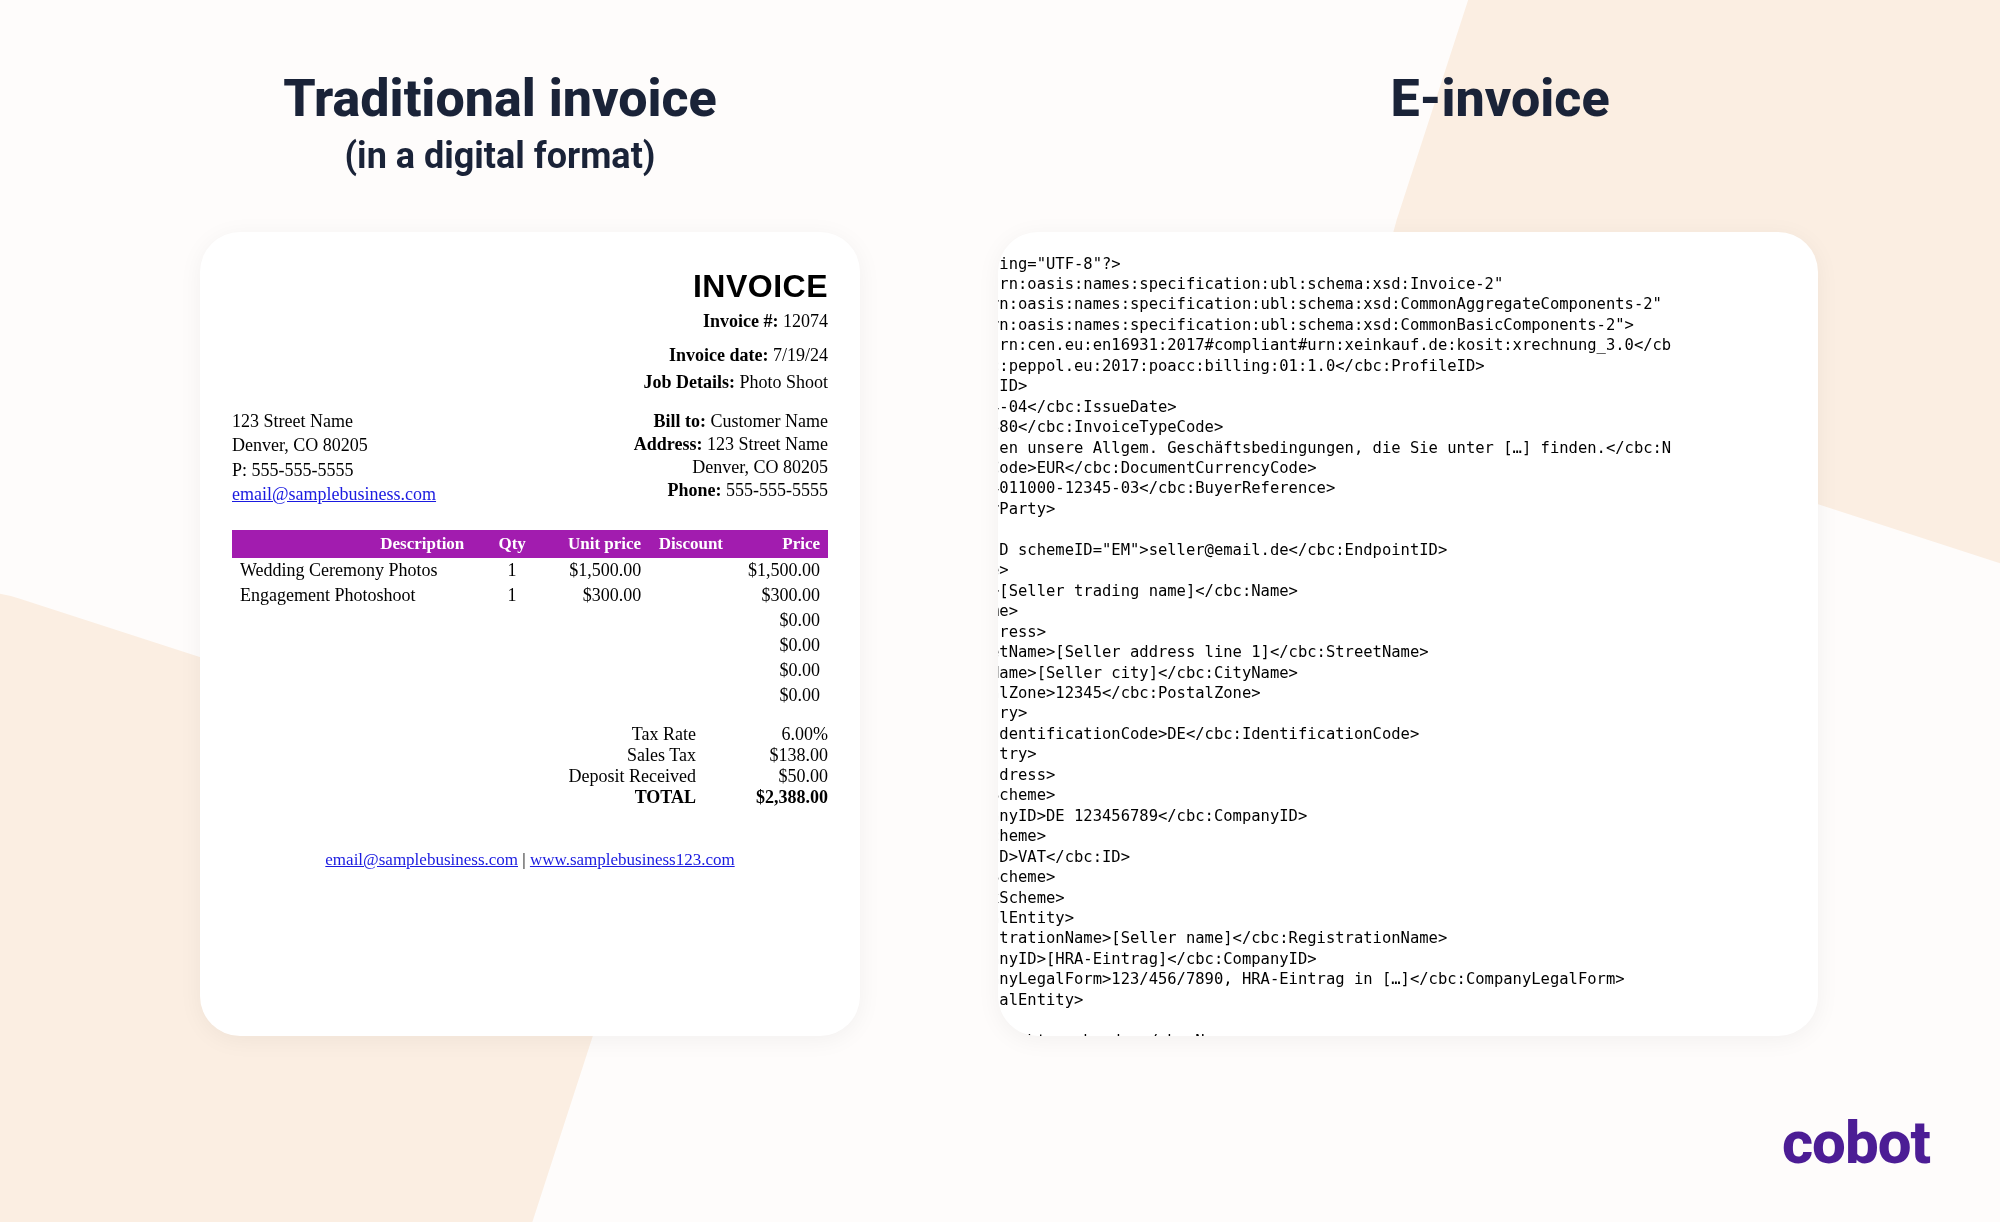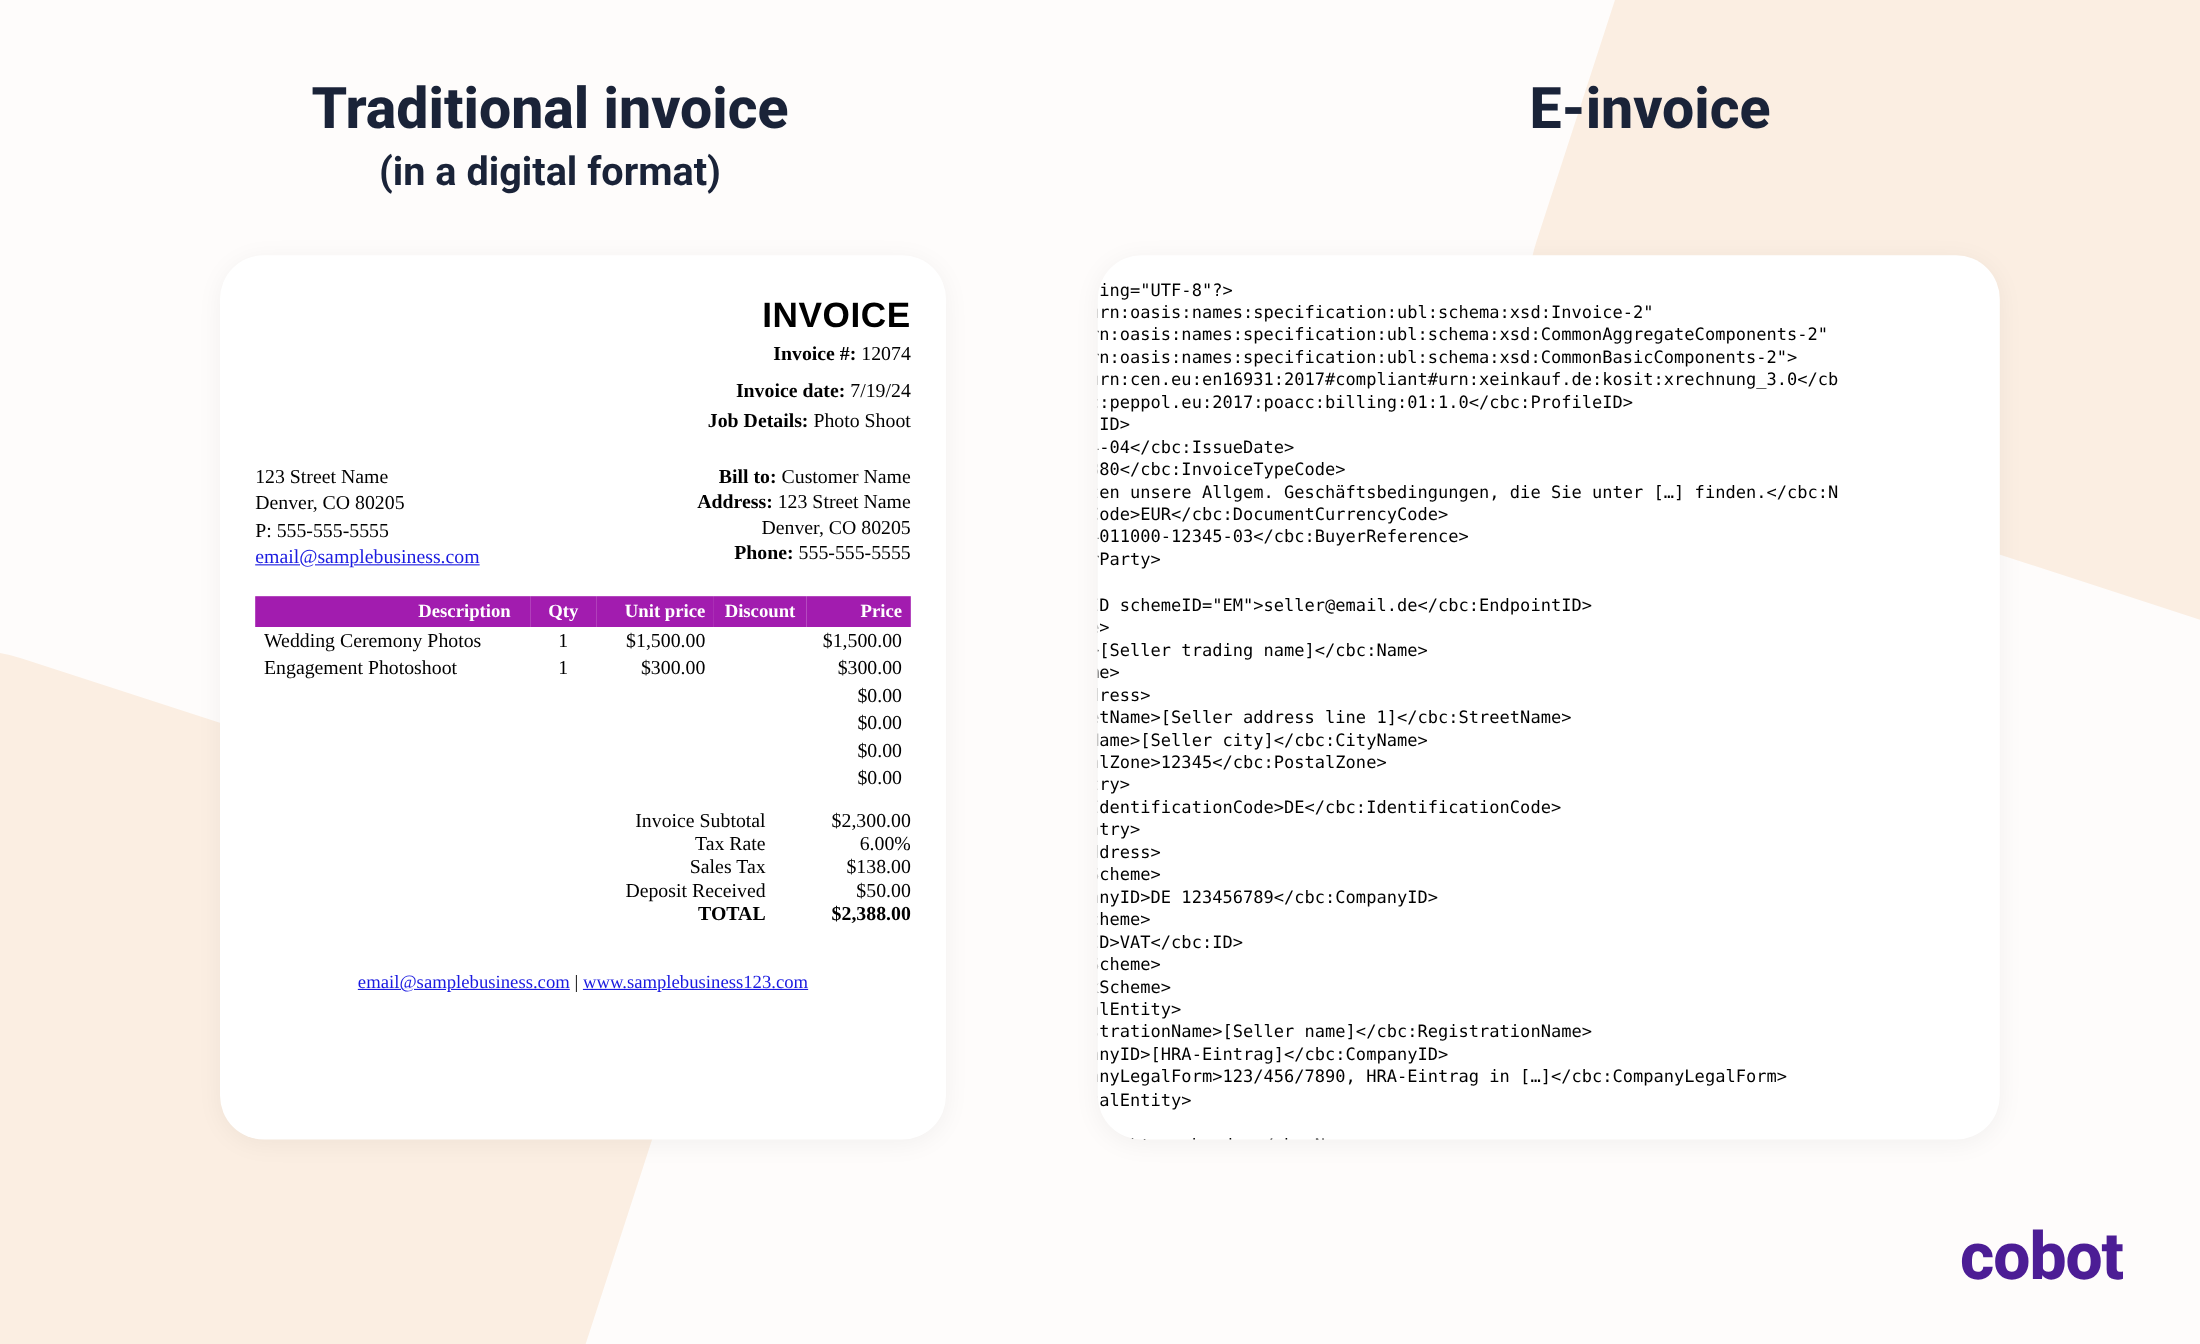--- a/index.html
+++ b/index.html
@@ -12,21 +12,21 @@
   .title-main{font-size:52px;font-weight:800;color:#1a2338;line-height:1.1;}
   .title-sub{font-size:36px;font-weight:700;color:#1a2338;margin-top:8px;}
   .card{position:absolute;background:#fff;border-radius:40px;box-shadow:0 4px 24px rgba(0,0,0,0.05);overflow:hidden;}
   .card-left{left:200px;top:232px;width:660px;height:804px;padding:36px 32px;box-sizing:border-box;font-family:"Times New Roman",Times,serif;color:#000;}
   .card-right{left:998px;top:232px;width:820px;height:804px;padding:0;box-sizing:border-box;font-family:"Menlo","Consolas",monospace;font-size:15.5px;line-height:1.32;color:#000;}
   .card-right .xml{position:absolute;top:6px;left:-92px;white-space:pre;}
   .inv-title{font-family:Arial,Helvetica,sans-serif;font-weight:800;font-size:32px;text-align:right;letter-spacing:0.5px;}
   .inv-meta{text-align:right;font-size:18px;margin-top:6px;}
   .inv-meta-row{margin-top:13px;}
   .inv-meta b{font-weight:700;}
-  .two-col{display:flex;margin-top:28px;font-size:18px;}
+  .two-col{display:flex;margin-top:16px;font-size:18px;}
   .from{width:46%;}
   .from div{line-height:1.35;}
   .from a{color:#1a1ae0;text-decoration:underline;}
   .bill{width:54%;text-align:right;}
   .bill-row{margin-top:2px;}
   .bill-row b{font-weight:700;}
   table.items{width:100%;border-collapse:collapse;margin-top:24px;font-size:18px;}
   table.items thead th{background:#a21caf;color:#fff;font-weight:700;padding:4px 8px;font-size:17px;}
   table.items thead th:first-child{text-align:right;padding-right:18px;}
   table.items thead th.qty{text-align:center;}
@@ -143,24 +143,20 @@
             <td class="qty"></td>
             <td class="up"></td>
             <td></td>
             <td class="price">$0.00</td>
           </tr>
         </tbody>
     </table>
 
     <div class="totals" id="totals">
         <div class="totals-row">
-          <div class="tl">Invoice Subtotal</div>
-          <div class="tv">$2,300.00</div>
-        </div>
-        <div class="totals-row">
           <div class="tl">Tax Rate</div>
           <div class="tv">6.00%</div>
         </div>
         <div class="totals-row">
           <div class="tl">Sales Tax</div>
           <div class="tv">$138.00</div>
         </div>
         <div class="totals-row">
           <div class="tl">Deposit Received</div>
           <div class="tv">$50.00</div>

